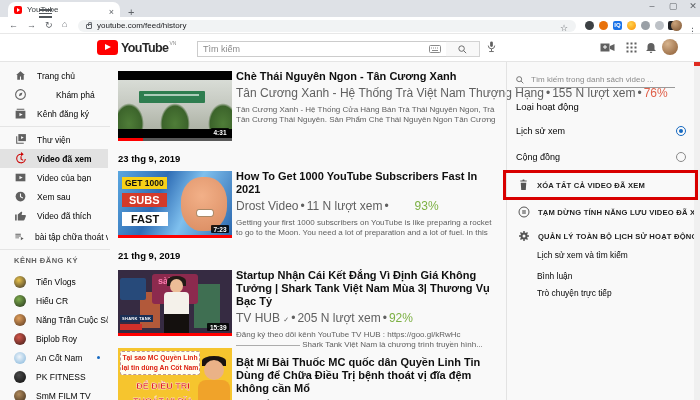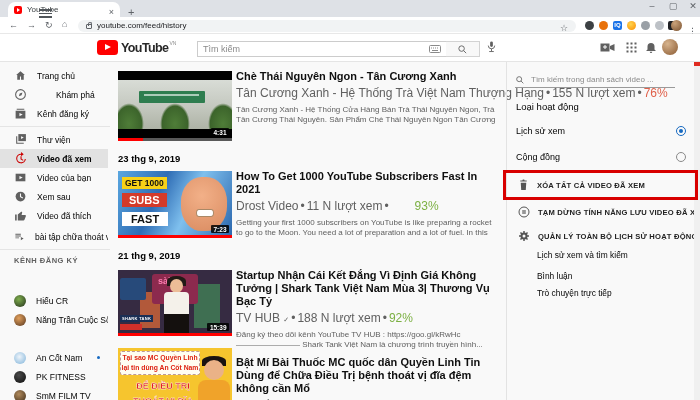--- a/index.html
+++ b/index.html
@@ -303,27 +303,35 @@
   </div>
   <div class="srow" style="top:227px;">
     <svg width="13" height="13" viewBox="0 0 24 24">
       <path d="M3 6h12v2H3zM3 10h12v2H3zM3 14h8v2H3zM15 13l6 3.5-6 3.5z" fill="#606060"></path>
       </svg>
     <span class="slabel">bài tập chữa thoát vị ...</span>
   </div>
   <div class="sdivider" style="top:249px;"></div>
   <div class="subs-header" style="top:256px;">KÊNH ĐĂNG KÝ</div>
 
+  <div class="srow" style="top:272px;">
+    <span class="sav" style="background:radial-gradient(circle at 40% 35%,#e8c14a,#35302a);"></span>
+    <span class="slabel">Tiến Vlogs</span>
+  </div>
   <div class="srow" style="top:291px;">
     <span class="sav" style="background:radial-gradient(circle at 40% 35%,#7fae4e,#23301c);"></span>
     <span class="slabel">Hiếu CR</span>
   </div>
   <div class="srow" style="top:310px;">
     <span class="sav" style="background:radial-gradient(circle at 40% 35%,#e2a05c,#54351f);"></span>
     <span class="slabel">Năng Trần Cuộc Sốn..</span>
+  </div>
+  <div class="srow" style="top:329px;">
+    <span class="sav" style="background:radial-gradient(circle at 40% 35%,#d5564a,#371c18);"></span>
+    <span class="slabel">Biplob Roy</span>
   </div>
   <div class="srow" style="top:348px;">
     <span class="sav" style="background:radial-gradient(circle at 45% 40%,#eef4fa,#7fb3d9);"></span>
     <span class="slabel">An Cốt Nam</span>
     <span class="newdot"></span>
   </div>
   <div class="srow" style="top:367px;">
     <span class="sav" style="background:radial-gradient(circle at 40% 35%,#4a4a4a,#0d0d0d);"></span>
     <span class="slabel">PK FITNESS</span>
   </div>
@@ -384,21 +392,21 @@
     <div class="t3-skirt"></div>
     <span class="t3-badge">SHARK TANK</span>
     <div class="t3-red"></div>
     <span class="duration">15:39</span>
     <div class="pbar">
         <div class="pfill" style="width: 100%;"></div>
       </div>
   </div>
   <div class="vtext" style="top:269px;">
     <div class="vtitle">Startup Nhận Cái Kết Đắng Vì Định Giá Không Tưởng | Shark Tank Việt Nam Mùa 3| Thương Vụ Bạc Tỷ</div>
-    <div class="vmeta"><span>TV HUB</span> <span class="verified"></span><span class="dot">•</span><span>188 N lượt xem</span><span class="dot">•</span><span class="pct" style="color: rgb(124, 176, 67);">92%</span></div>
+    <div class="vmeta"><span>TV HUB</span> <span class="verified"></span><span class="dot">•</span><span>205 N lượt xem</span><span class="dot">•</span><span class="pct" style="color: rgb(124, 176, 67);">92%</span></div>
     <div class="vdesc">Đăng ký theo dõi kênh YouTube TV HUB : https://goo.gl/kRwHc ———————— Shark Tank Việt Nam là chương trình truyền hình...</div>
   </div>
 
   <div class="thumb t4">
     <div class="t4-hair"></div>
     <div class="t4-head"></div>
     <div class="t4-shirt"></div>
     <div class="t4-box">
       <div>Tại sao MC Quyền Linh</div>
       <div>lại tin dùng An Cốt Nam</div>

